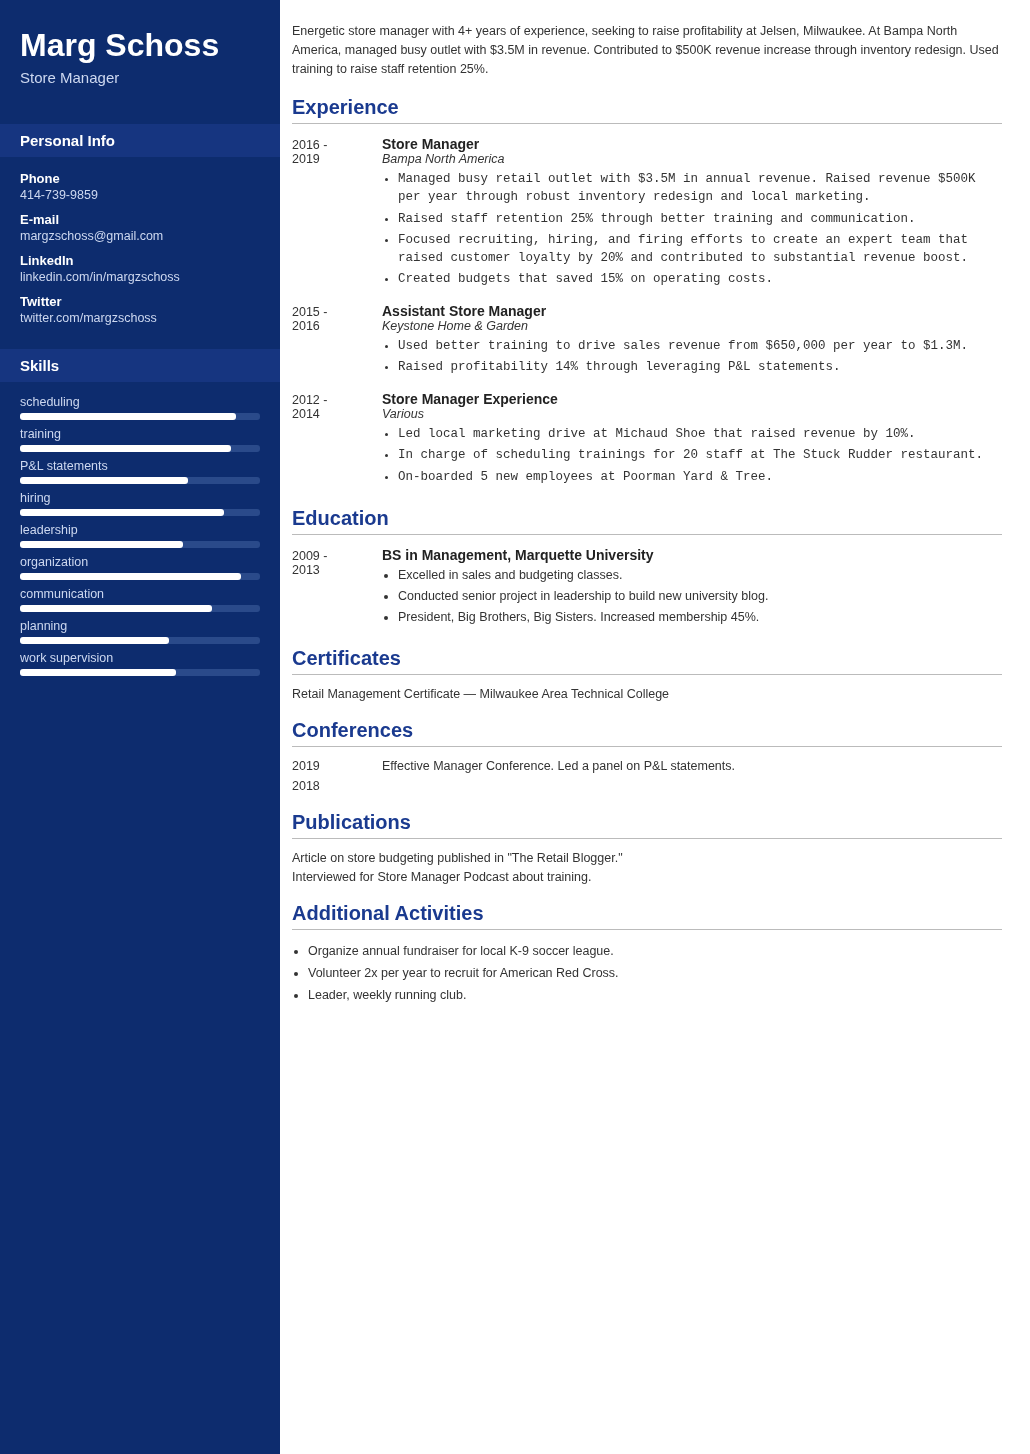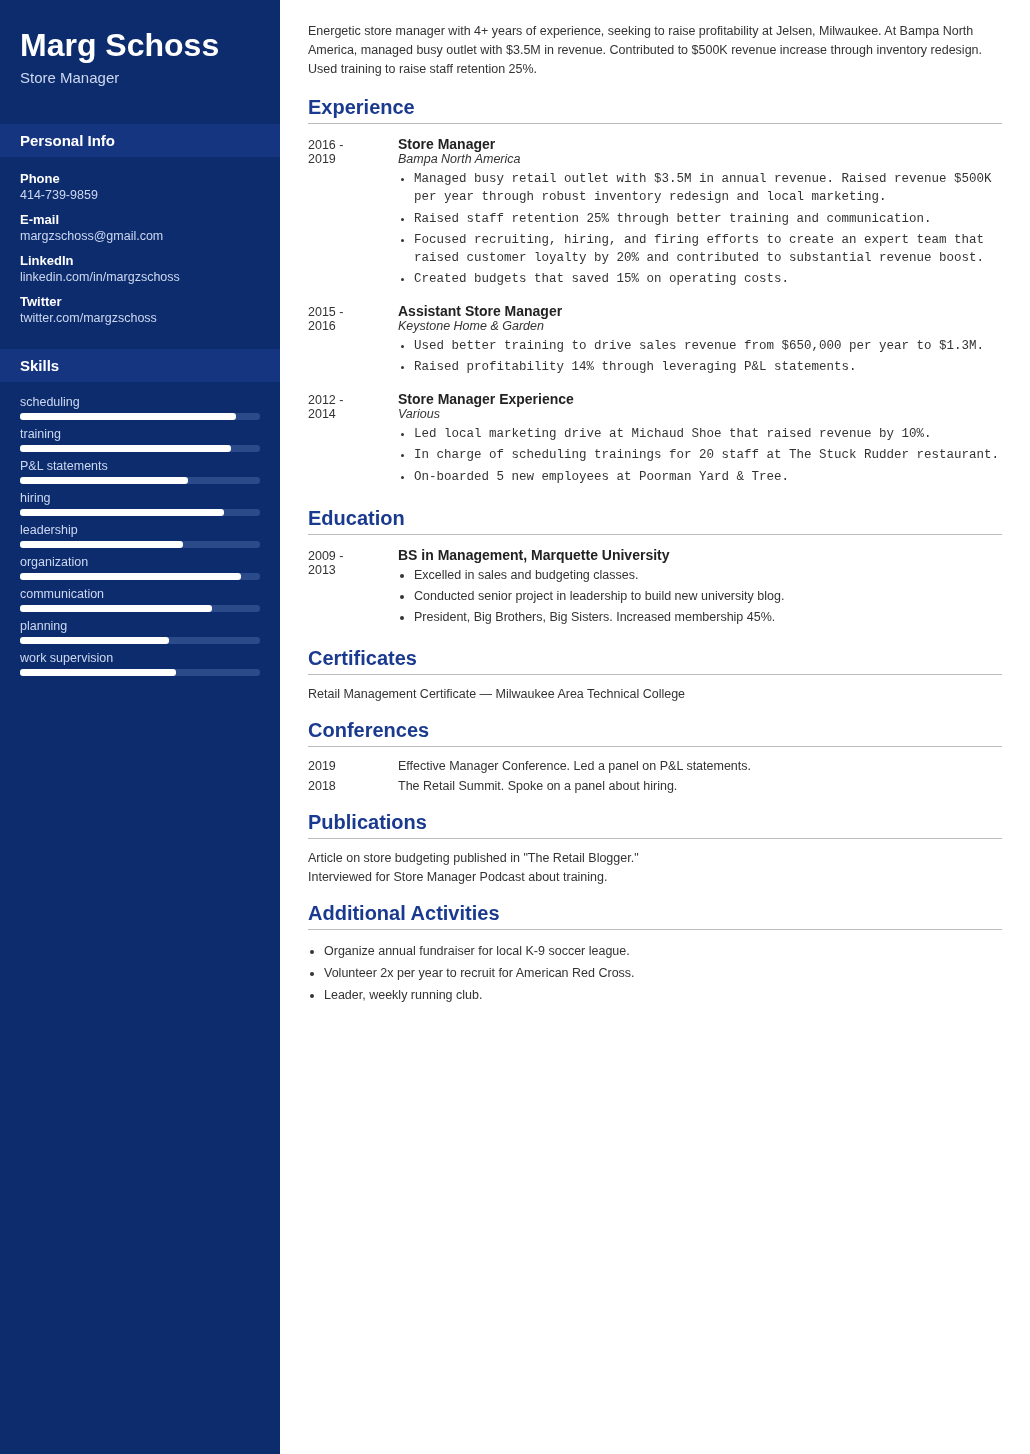--- a/index.html
+++ b/index.html
@@ -83,21 +83,21 @@
       background: #fff;
       height: 7px;
       border-radius: 3px;
       position: absolute;
       left: 0; top: 0;
     }
 
     
     .main {
       flex: 1;
-      padding: 22px 28px 30px 28px;
+      padding: 22px 28px 30px 12px;
       background: #fff;
     }
     .summary-text {
       font-size: 12.5px;
       color: #333;
       line-height: 1.5;
       margin-bottom: 18px;
     }
     .section {
       margin-bottom: 18px;
@@ -387,21 +387,20 @@
 
     <div class="section">
       <div class="section-title">Conferences</div>
       <div id="conferences-container">
           <div class="conf-entry">
     <div class="conf-year">2019</div>
     <div class="conf-text">Effective Manager Conference. Led a panel on P&amp;L statements.</div>
   </div>
           <div class="conf-entry">
     <div class="conf-year">2018</div>
-    <div class="conf-text">The Retail Summit. Spoke on a panel about hiring.</div>
   </div>
         </div>
     </div>
 
     <div class="section">
       <div class="section-title">Publications</div>
       <ul class="pub-list" id="publications-container">
           <li>Article on store budgeting published in "The Retail Blogger."</li>
           <li>Interviewed for Store Manager Podcast about training.</li>
         </ul>

